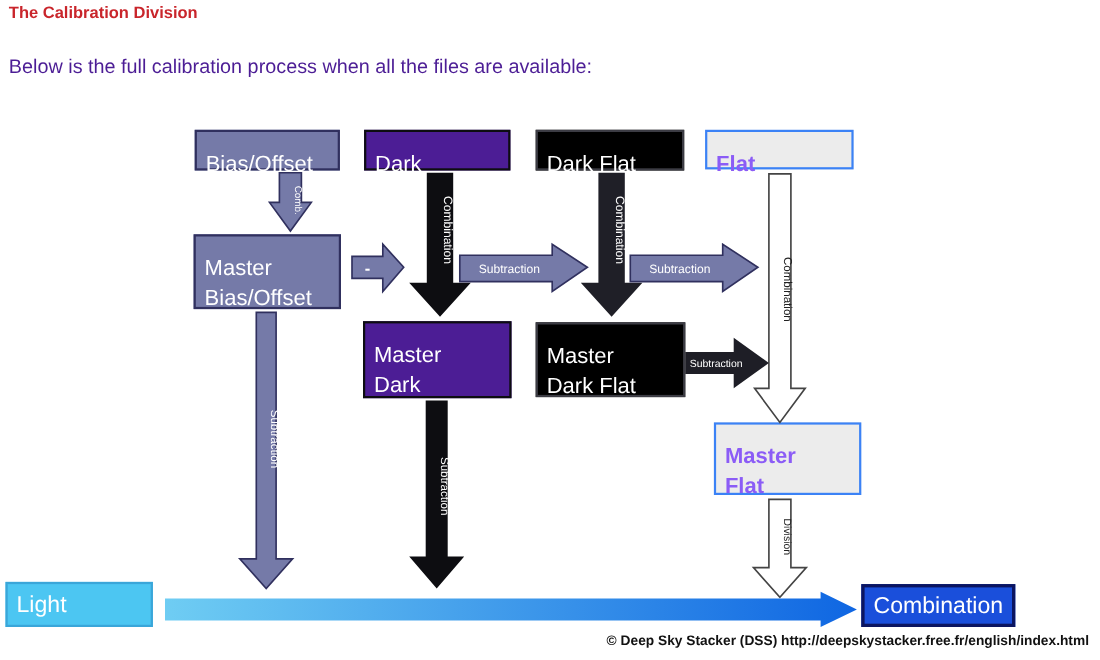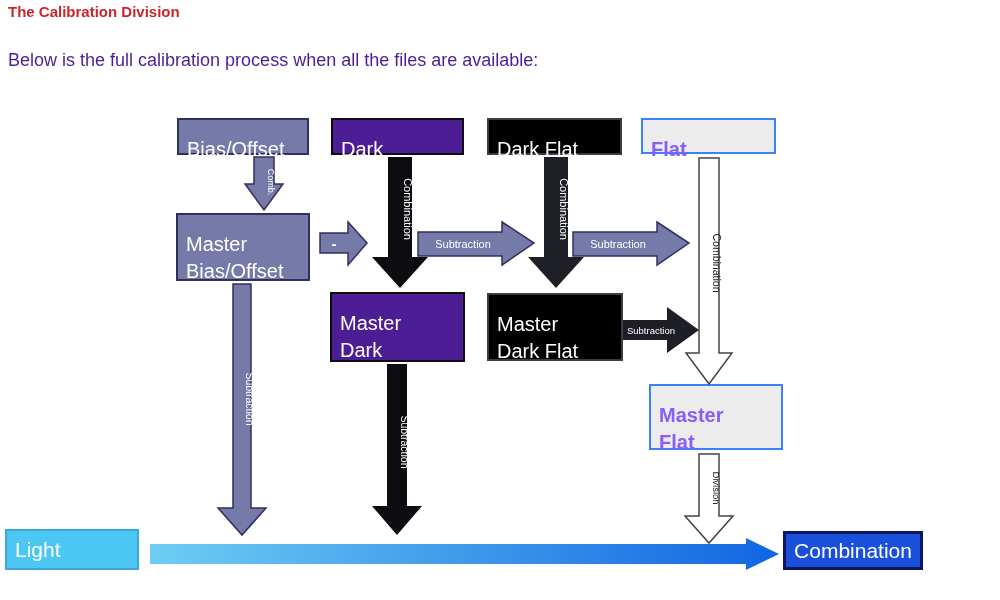--- a/index.html
+++ b/index.html
@@ -107,14 +107,15 @@
         <stop offset="0%" stop-color="#6fcdf3"></stop>
         <stop offset="100%" stop-color="#0f66e2"></stop>
       </linearGradient>
     </defs>
     <polygon points="0,8 596,8 596,2 629,18 596,34 596,28 0,28" fill="url(#bigGrad)"></polygon>
   </svg>
 
   <div class="box lightblue" style="left:5px;top:529px;width:134px;height:41px;padding-top:5px;">Light</div>
   <div class="box bluebox" style="left:783px;top:531px;width:140px;height:39px;padding-top:3px;">Combination</div>
 
+  <div class="abs copyright">© Deep Sky Stacker (DSS) http://deepskystacker.free.fr/english/index.html</div>
 
 </div>
 
 </body></html>

